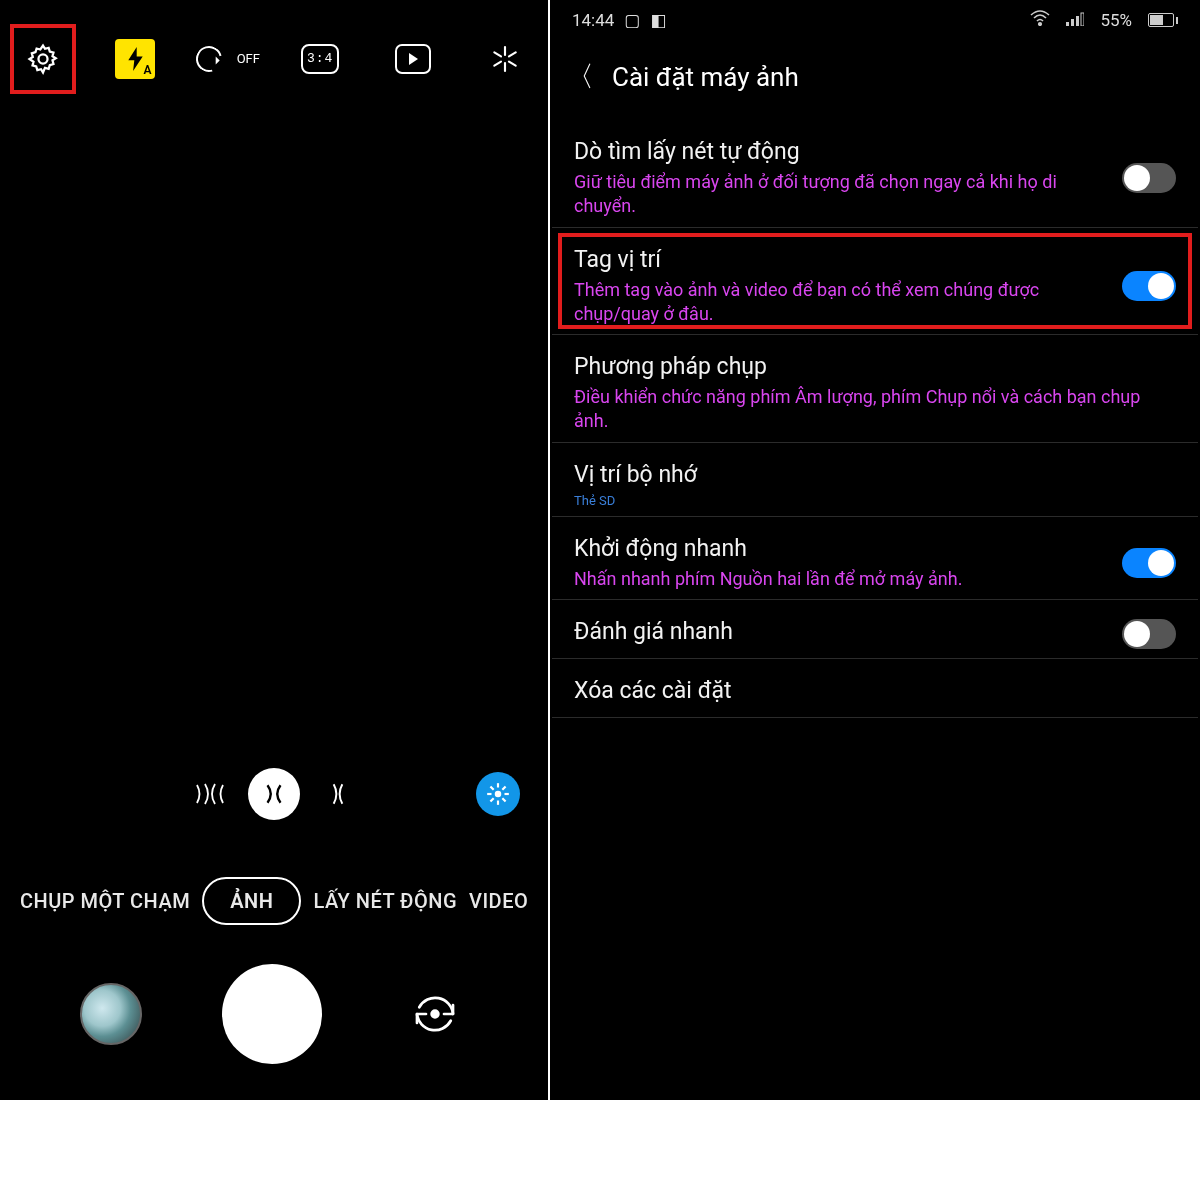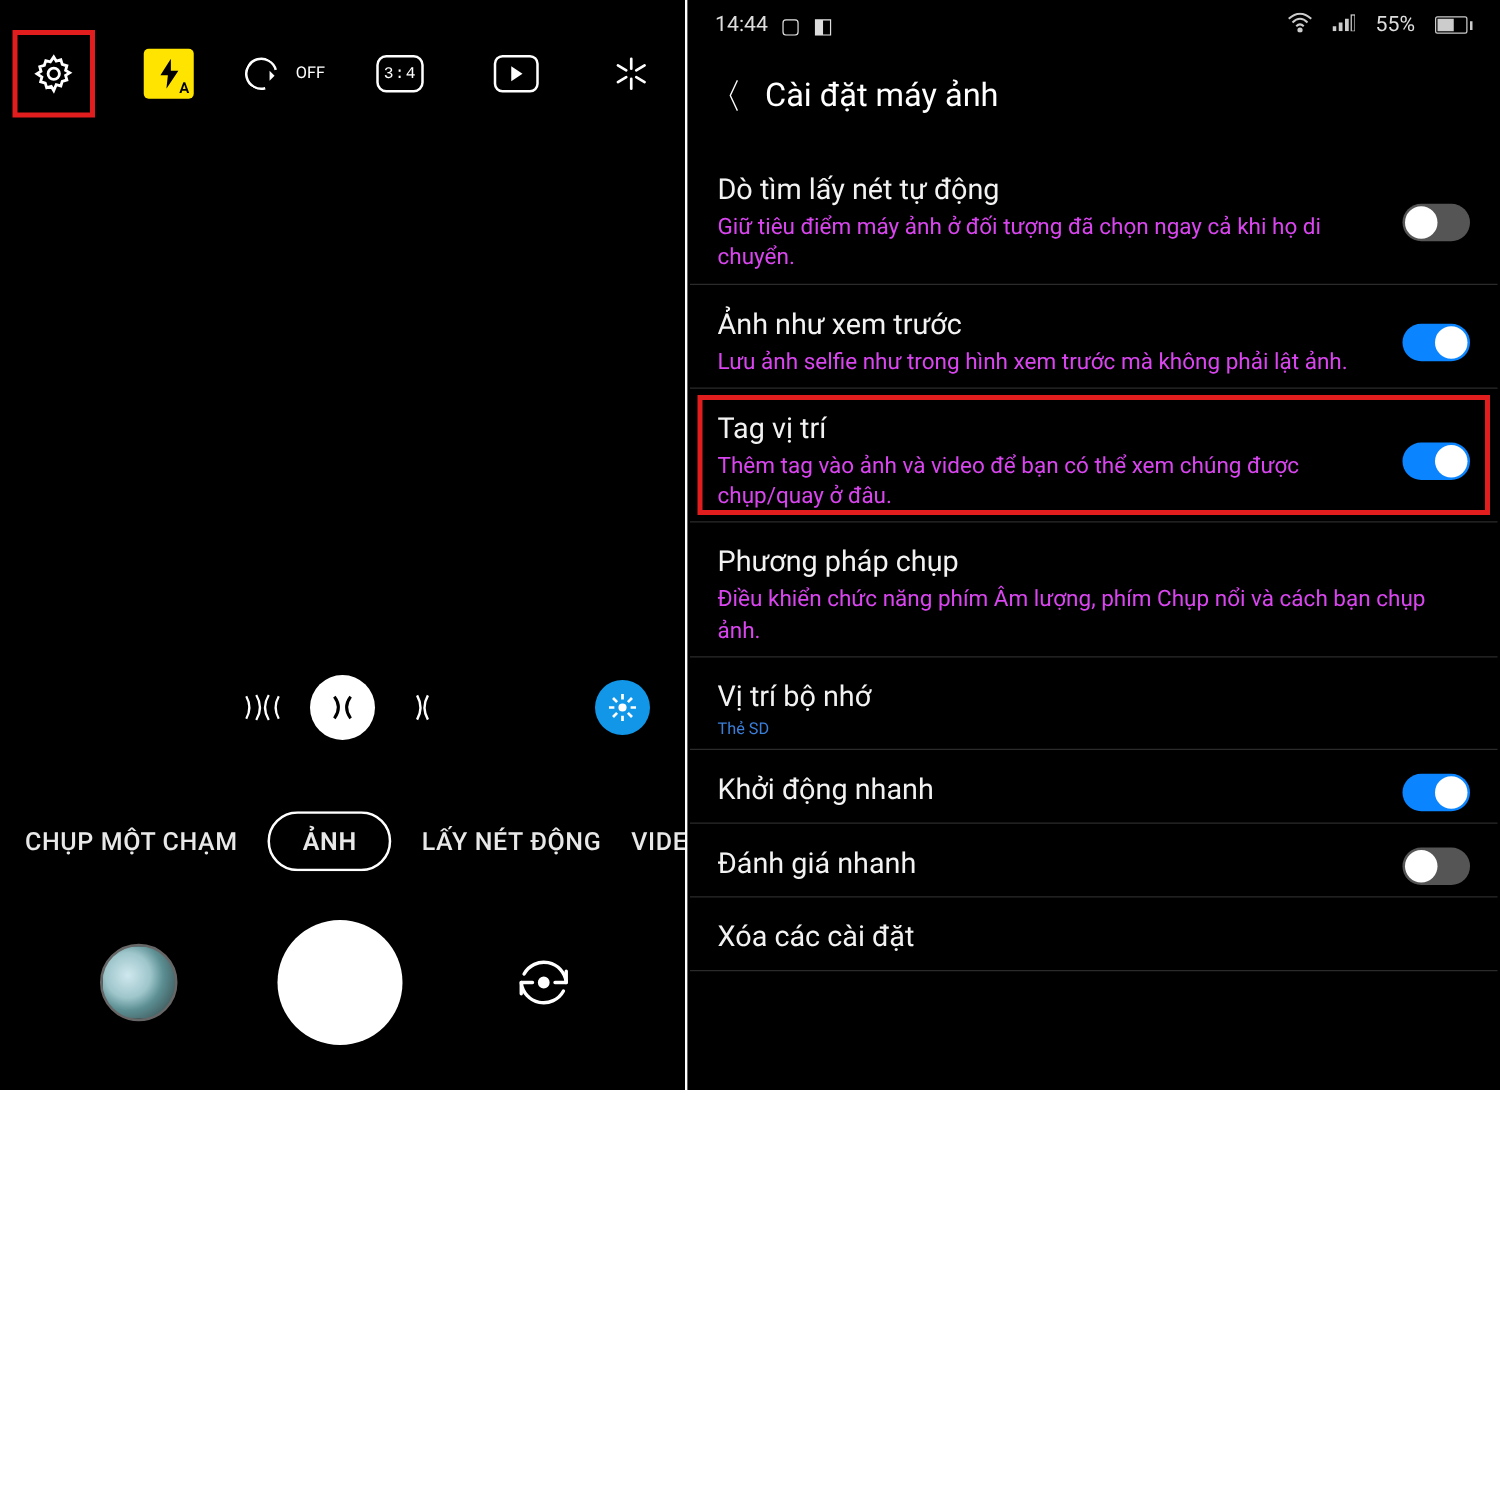--- a/index.html
+++ b/index.html
@@ -6,21 +6,21 @@
   body {
     width: 1200px;
     height: 1200px;
     background: #fff;
     font-family: -apple-system, Roboto, Arial, sans-serif;
     display: flex;
     overflow: hidden;
   }
   .panel {
     width: 550px;
-    height: 872px;
+    height: 1100px;
     background: #000;
     position: relative;
     overflow: hidden;
   }
   .panel-left { border-right: 2px solid #fff; }
   .panel-right { flex: 0 0 650px; width: 650px; }
 
   
   .cam-top {
     display: flex;
@@ -77,21 +77,21 @@
   .zoom-btn { width:36px;height:36px;display:flex;align-items:center;justify-content:center;color:#fff; }
   .zoom-btn.main { width:52px;height:52px;background:#fff;border-radius:50%;color:#000; }
   .zoom-filter {
     position:absolute; right:28px;
     width:44px;height:44px;border-radius:50%;background:#1296e8;
     display:flex;align-items:center;justify-content:center;color:#fff;
   }
 
   .mode-row {
     position:absolute; bottom:175px; left:0; right:0;
-    display:flex; align-items:center; gap:24px;
+    display:flex; align-items:center; gap:12px;
     padding: 0 20px;
     color:#e8e8e8; font-size:20px; font-weight:500; letter-spacing:0.5px;
     overflow:hidden; white-space:nowrap;
   }
   .mode-item { flex:0 0 auto; }
   .mode-item.active {
     border:2.5px solid #fff; border-radius:30px;
     padding:10px 26px;
     font-weight:600;
   }
@@ -309,27 +309,20 @@
   </div>
 
   <div class="settings-list" id="settings-list">
       <div class="setting-item">
         <div class="setting-text">
           <div class="setting-title">Dò tìm lấy nét tự động</div>
           <div class="setting-desc">Giữ tiêu điểm máy ảnh ở đối tượng đã chọn ngay cả khi họ di chuyển.</div>
         </div>
         <div class="toggle"></div>
       </div>
-      <div class="setting-item">
-        <div class="setting-text">
-          <div class="setting-title">Ảnh như xem trước</div>
-          <div class="setting-desc">Lưu ảnh selfie như trong hình xem trước mà không phải lật ảnh.</div>
-        </div>
-        <div class="toggle on"></div>
-      </div>
       <div class="setting-item highlighted">
         <div class="setting-text">
           <div class="setting-title">Tag vị trí</div>
           <div class="setting-desc">Thêm tag vào ảnh và video để bạn có thể xem chúng được chụp/quay ở đâu.</div>
         </div>
         <div class="toggle on"></div>
       </div>
       <div class="setting-item">
         <div class="setting-text">
           <div class="setting-title">Phương pháp chụp</div>
@@ -338,20 +331,21 @@
       </div>
       <div class="setting-item">
         <div class="setting-text">
           <div class="setting-title">Vị trí bộ nhớ</div>
           <div class="setting-link">Thẻ SD</div>
         </div>
       </div>
       <div class="setting-item">
         <div class="setting-text">
           <div class="setting-title">Khởi động nhanh</div>
+          <div class="setting-desc">Nhấn nhanh phím Nguồn hai lần để mở máy ảnh.</div>
         </div>
         <div class="toggle on"></div>
       </div>
       <div class="setting-item">
         <div class="setting-text">
           <div class="setting-title">Đánh giá nhanh</div>
         </div>
         <div class="toggle"></div>
       </div>
       <div class="setting-item">

